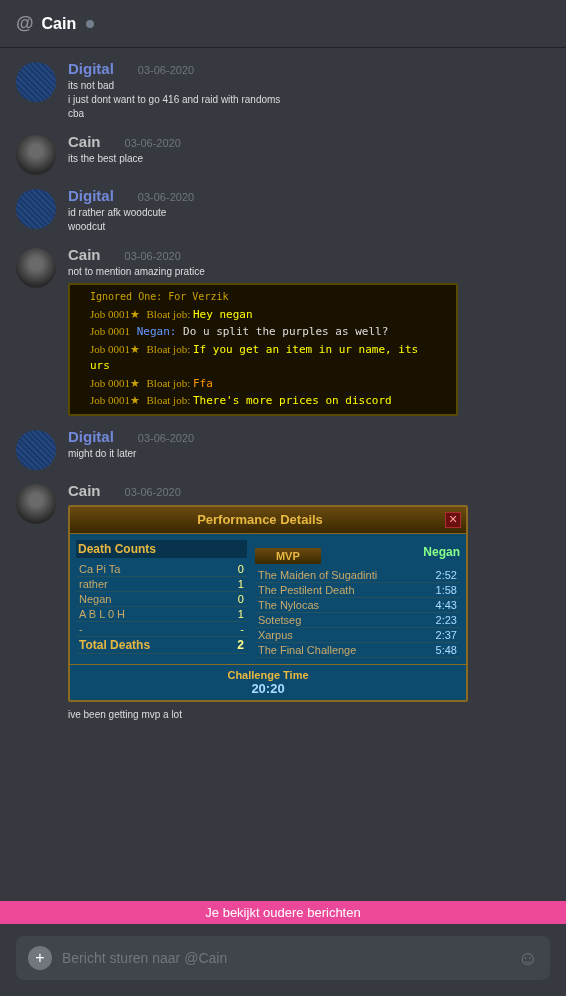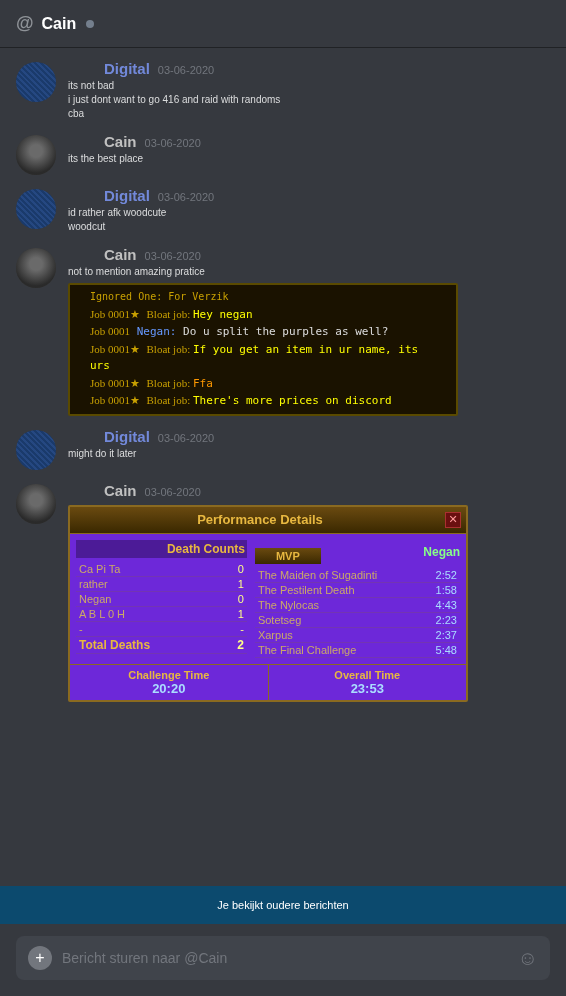--- a/index.html
+++ b/index.html
@@ -98,23 +98,22 @@
       background: radial-gradient(circle at 50% 40%, #6a6a6a 20%, #2a2a2a 70%);
     }
 
     .msg-content {
       flex: 1;
       min-width: 0;
     }
     .msg-header {
       display: flex;
       align-items: baseline;
-      gap: 8px;
+      gap: 24px;
       margin-bottom: 2px;
-      margin-left: 36px;
     }
     .msg-username {
       font-weight: 600;
       font-size: 15px;
     }
     .username-digital { color: #7289da; }
     .username-cain { color: #c0c0c0; }
     .msg-timestamp {
       font-size: 11px;
       color: #72767d;
@@ -144,21 +143,21 @@
     }
     .game-screenshot .chat-line { display: block; }
     .gs-gold { color: #c8a000; font-family: Liberation Serif, serif; }
     .gs-yellow { color: #ffff00; }
     .gs-blue { color: #6699ff; }
     .gs-white { color: #dddddd; }
     .gs-orange { color: #ff9900; }
 
     
     .perf-box {
-      background: #6d28d9;
+      background: #0c4a6e;
       border: 2px solid #8a6a20;
       border-radius: 2px;
       max-width: 400px;
       margin: 6px 0;
       font-family: Arial, sans-serif;
     }
     .perf-title-bar {
       background: linear-gradient(to bottom, #6a4a10, #3a2800);
       text-align: center;
       padding: 5px;
@@ -194,21 +193,21 @@
     .perf-left {
       flex: 1;
     }
     .perf-right {
       flex: 1.2;
     }
     .perf-section-title {
       color: #e8b840;
       font-size: 12px;
       font-weight: bold;
-      text-align: right;
+      text-align: left;
       margin-bottom: 4px;
       background: rgba(0,0,0,0.3);
       padding: 2px;
     }
     .perf-mvp-row {
       display: flex;
       justify-content: space-between;
       align-items: center;
       margin-bottom: 4px;
     }
@@ -266,24 +265,24 @@
       font-weight: bold;
     }
     .perf-bottom-value {
       color: #aaddff;
       font-size: 13px;
       font-weight: bold;
     }
 
     
     .older-bar {
-      background: #0c4a6e;
+      background: #ec4899;
       color: #fff;
-      font-size: 11px;
-      padding: 13px 16px;
+      font-size: 13px;
+      padding: 4px 16px;
       text-align: center;
       flex-shrink: 0;
     }
 
     
     .input-area {
       background: #36393f;
       padding: 12px 16px 16px 16px;
       flex-shrink: 0;
     }
@@ -499,27 +498,26 @@
             </tbody>
               </table>
           </div>
         </div>
 
         <div class="perf-bottom">
           <div class="perf-bottom-cell">
             <div class="perf-bottom-label">Challenge Time</div>
             <div class="perf-bottom-value">20:20</div>
           </div>
-          <div class="perf-bottom-cell">
-            <div class="perf-bottom-label">Overall Time</div>
-            <div class="perf-bottom-value">23:53</div>
-          </div>
         </div>
       </div>
 
+      <div class="msg-text" style="margin-top:4px;">
+        <span class="msg-text-line">ive been getting mvp a lot</span>
+      </div>
     </div>
   </div>
 
 </div>
 
 <div class="older-bar">
   <span>Je bekijkt oudere berichten</span>
 </div>
 
 <div class="input-area">

